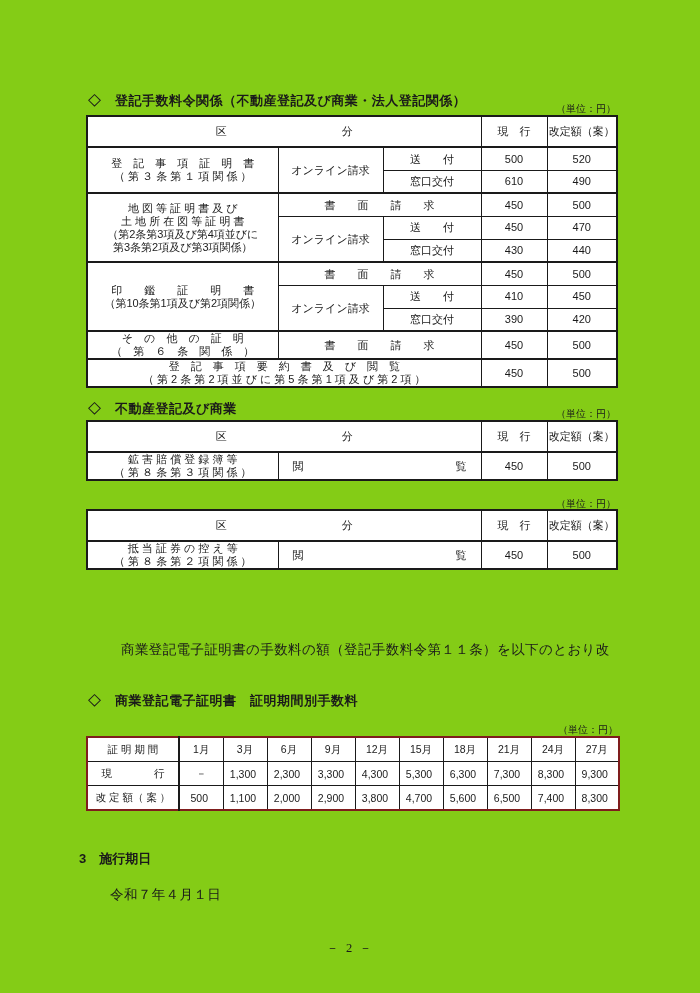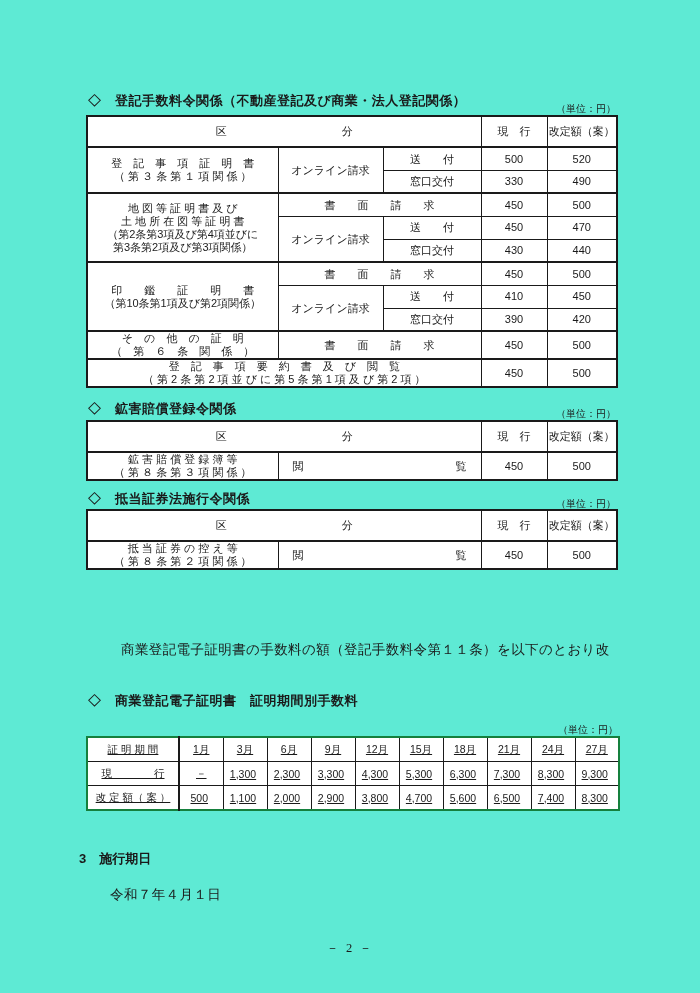--- a/index.html
+++ b/index.html
@@ -1,17 +1,17 @@
 <!DOCTYPE html>
 <html><head>
 <meta charset="utf-8">
 <style>
   html,body{margin:0;padding:0;background:#ffffff;}
   .page{
-    position:relative;width:700px;height:993px;background:#5eead4;
+    position:relative;width:700px;height:993px;background:#84cc16;
     font-family:"Liberation Sans",sans-serif;color:#1a1a1a;overflow:hidden;
   }
   .abs{position:absolute;}
   .sec-heading{font-size:13px;font-weight:bold;letter-spacing:.5px;white-space:nowrap;}
   .unit{font-size:10px;white-space:nowrap;}
   .serif{font-family:"Liberation Serif",serif;}
 
   table{border-collapse:collapse;table-layout:fixed;background:#fff;}
   .ftable{border:2px solid #1a1a1a;}
   .ftable th,.ftable td{
@@ -22,21 +22,21 @@
   .ftable thead th{border-bottom:2px solid #1a1a1a;height:29px;}
   .gsep td{border-top:2px solid #1a1a1a;}
   .kubun{display:flex;justify-content:center;gap:115px;}
   .catlines div{line-height:13px;white-space:nowrap;}
   .num{text-align:right;padding-right:5px;margin-top:12px;}
   .etsuran{display:flex;justify-content:space-between;padding:0 14px;}
   .row24{height:23px;}
   .row36{height:18px;}
   .row32{height:16px;}
 
-  .mtable{border:2px solid #15803d;text-decoration:underline;}
+  .mtable{border:2px solid #7f1d1d;}
   .mtable th,.mtable td{
     border:1px solid #1a1a1a;font-size:10.5px;font-weight:normal;
     text-align:center;vertical-align:middle;padding:0;height:23px;white-space:nowrap;
   }
   .mtable th:first-child,.mtable td:first-child{border-right:2px solid #1a1a1a;}
   .mtable .num{padding-right:4px;}
 
   .h2style{font-size:13px;font-weight:bold;white-space:nowrap;}
   .para{font-size:13.5px;letter-spacing:.4px;white-space:nowrap;}
   .pagenum{font-size:12.5px;letter-spacing:2px;}
@@ -75,21 +75,21 @@
           <div>登　記　事　項　証　明　書</div>
           <div>（ 第 ３ 条 第 １ 項 関 係 ）</div>
         </td>
         <td rowspan="2">オンライン請求</td>
         <td>送　　付</td>
         <td class="num">500</td>
         <td class="num">520</td>
       </tr>
       <tr class="row24">
         <td>窓口交付</td>
-        <td class="num">330</td>
+        <td class="num">610</td>
         <td class="num">490</td>
       </tr>
 
       <tr class="row24 gsep">
         <td rowspan="3" class="catlines">
           <div>地 図 等 証 明 書 及 び</div>
           <div>土 地 所 在 図 等 証 明 書</div>
           <div>（第2条第3項及び第4項並びに</div>
           <div>第3条第2項及び第3項関係）</div>
         </td>
@@ -144,21 +144,21 @@
         <td colspan="3" class="catlines">
           <div>登　記　事　項　要　約　書　及　び　閲　覧</div>
           <div>（ 第 2 条 第 2 項 並 び に 第 5 条 第 1 項 及 び 第 2 項 ）</div>
         </td>
         <td class="num">450</td>
         <td class="num">500</td>
       </tr>
     </tbody>
   </table>
 
-  <div class="abs sec-heading" style="left:88px;top:400px;">◇　鉱害賠償登録令関係</div>
+  <div class="abs sec-heading" style="left:88px;top:400px;">◇　不動産登記及び商業</div>
   <div class="abs unit" style="right:84px;top:407px;">（単位：円）</div>
 
   <table class="ftable abs" style="left:86px;top:420px;width:530px;">
     <colgroup>
         <col style="width:191px">
         <col style="width:203px">
         <col style="width:66px">
         <col style="width:70px">
       </colgroup>
     <thead>
@@ -184,21 +184,20 @@
             <span>閲</span>
             <span>覧</span>
           </div>
         </td>
         <td class="num">450</td>
         <td class="num">500</td>
       </tr>
     </tbody>
   </table>
 
-  <div class="abs sec-heading" style="left:88px;top:490px;">◇　抵当証券法施行令関係</div>
   <div class="abs unit" style="right:84px;top:497px;">（単位：円）</div>
 
   <table class="ftable abs" style="left:86px;top:509px;width:530px;">
     <colgroup>
         <col style="width:191px">
         <col style="width:203px">
         <col style="width:66px">
         <col style="width:70px">
       </colgroup>
     <thead>

